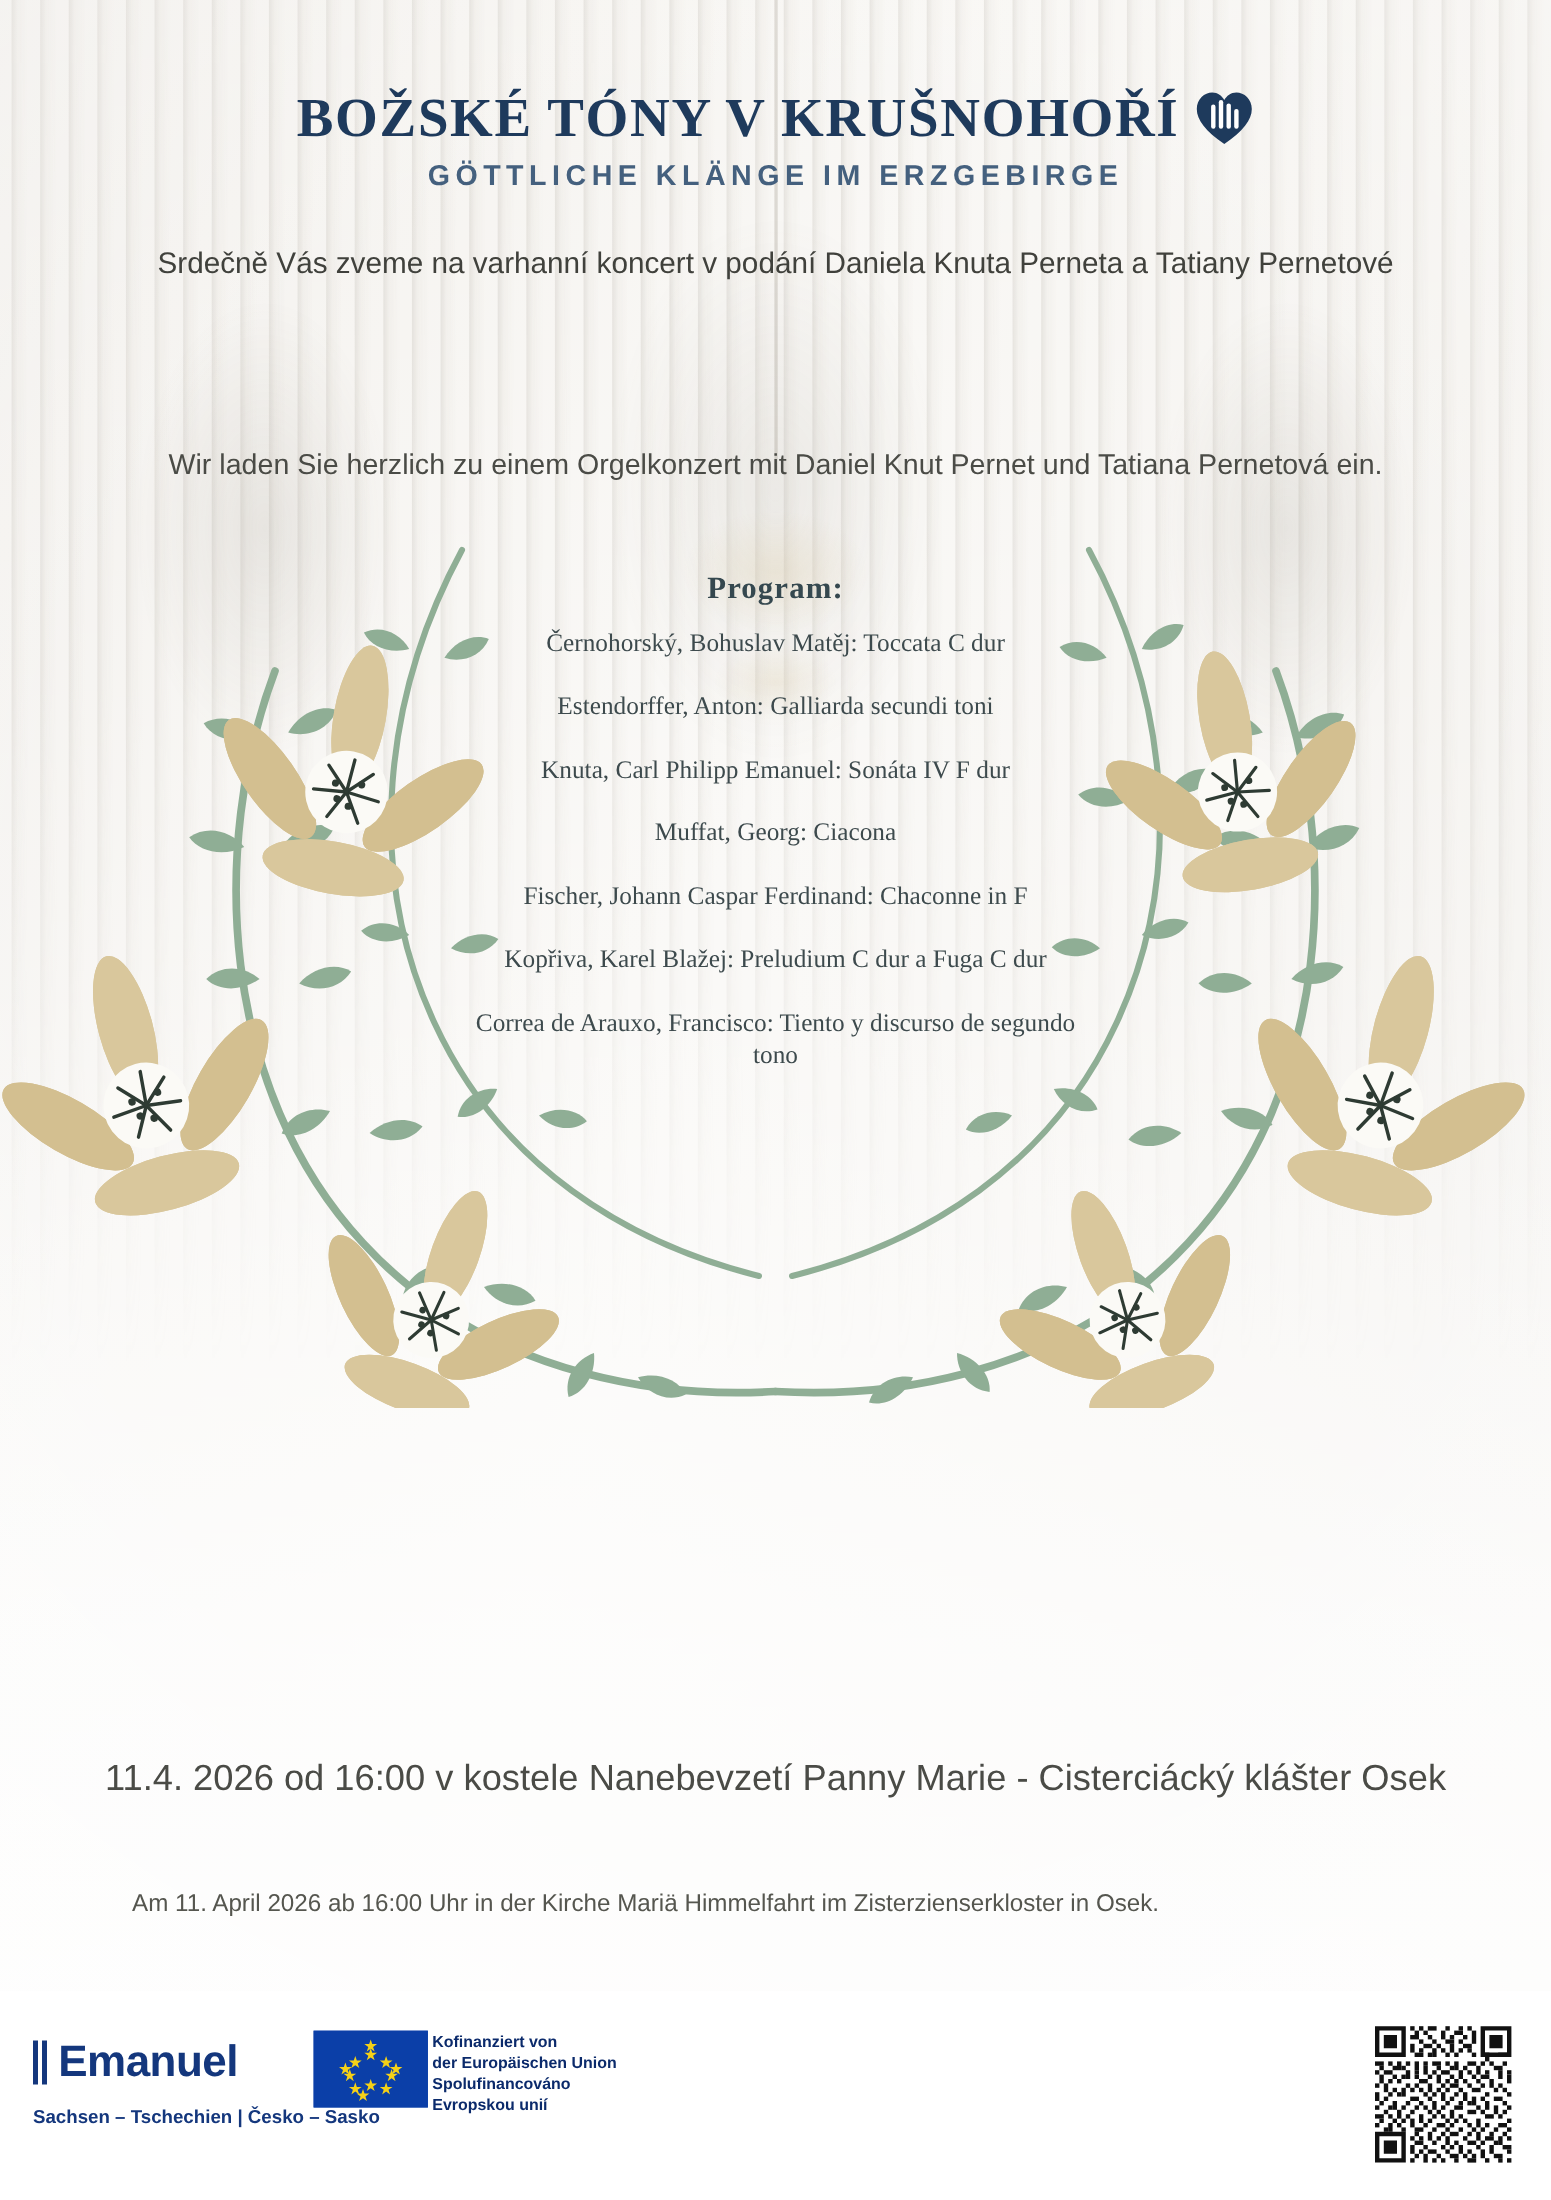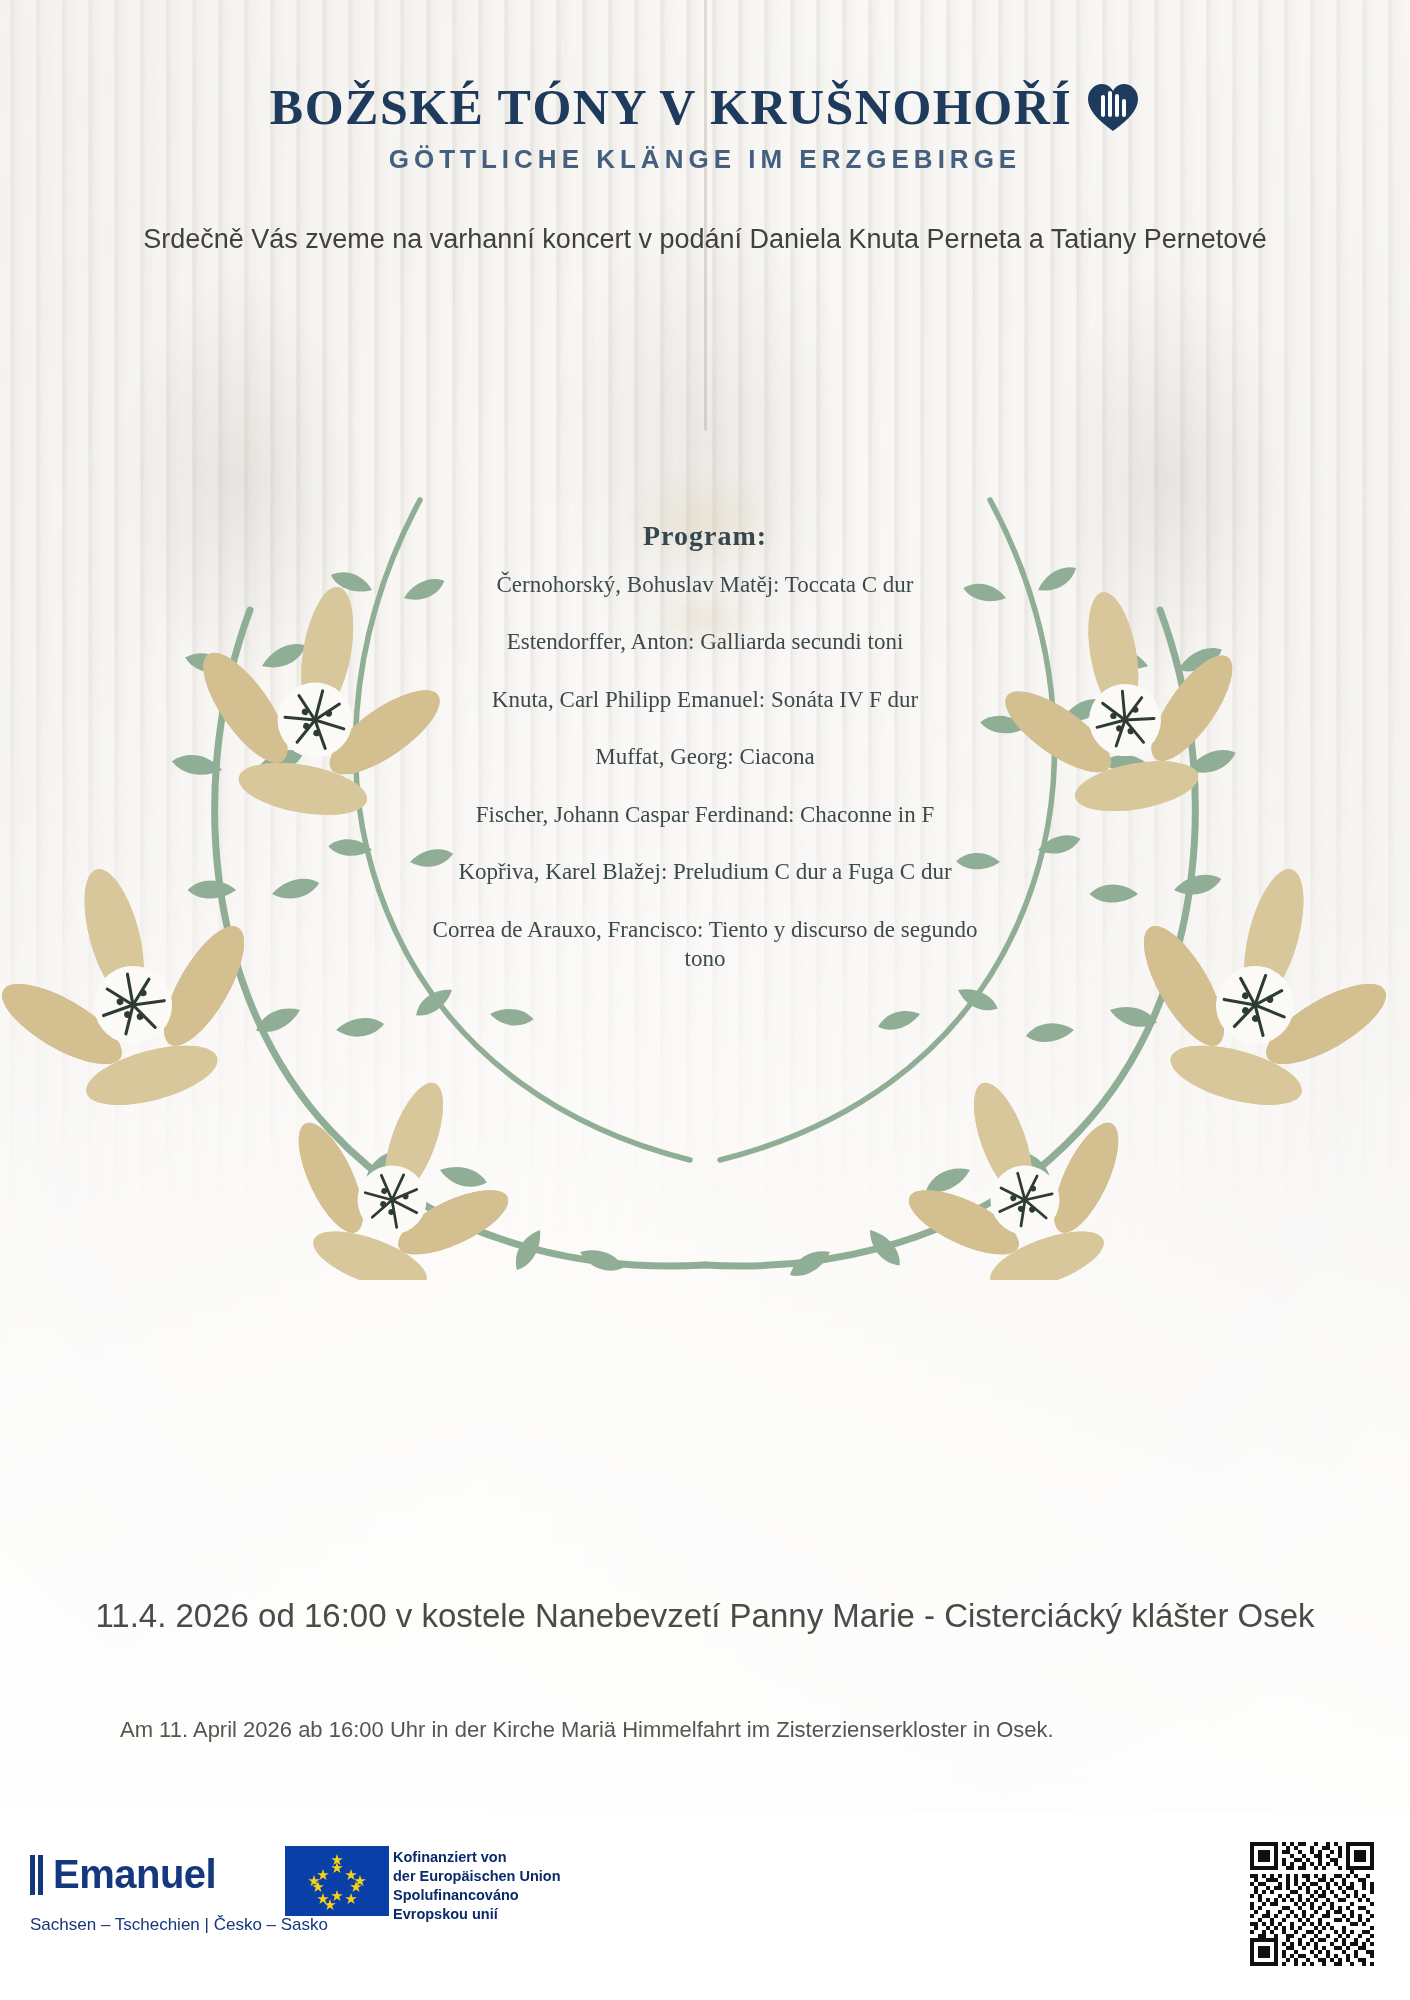--- a/index.html
+++ b/index.html
@@ -206,21 +206,21 @@
     display: inline-block;
     width: 17px;
     height: 40px;
     margin-right: 6px;
     background:
       linear-gradient(90deg,#14377d 0 5px, transparent 5px 8px, #14377d 8px 13px, transparent 13px 16px);
   }
   .interreg-sub {
     margin-top: 18px;
     font-size: 17px;
-    font-weight: normal;
+    font-weight: bold;
     color: #14377d;
     white-space: nowrap;
   }
   .eu-block {
     position: absolute;
     left: 285px;
     top: 36px;
     display: flex;
     align-items: flex-start;
     gap: 4px;
@@ -366,20 +366,21 @@
           <rect x="22" y="10" width="4" height="26" rx="2"></rect>
           <rect x="29" y="13" width="4" height="23" rx="2"></rect>
           <rect x="36" y="18" width="4" height="18" rx="2"></rect>
         </g>
       </svg>
     </div>
     <div class="logo-sub">GÖTTLICHE KLÄNGE IM ERZGEBIRGE</div>
   </div>
 
   <div class="invite-cz">Srdečně Vás zveme na varhanní koncert v podání Daniela Knuta Perneta a Tatiany Pernetové</div>
+  <div class="invite-de">Wir laden Sie herzlich zu einem Orgelkonzert mit Daniel Knut Pernet und Tatiana Pernetová ein.</div>
 
   <div class="program">
     <div class="program-title">Program:</div>
     <div class="program-item">Černohorský, Bohuslav Matěj: Toccata C dur</div>
     <div class="program-item">Estendorffer, Anton: Galliarda secundi toni</div>
     <div class="program-item">Knuta, Carl Philipp Emanuel: Sonáta IV F dur</div>
     <div class="program-item">Muffat, Georg: Ciacona</div>
     <div class="program-item">Fischer, Johann Caspar Ferdinand: Chaconne in F</div>
     <div class="program-item">Kopřiva, Karel Blažej: Preludium C dur a Fuga C dur</div>
     <div class="program-item">Correa de Arauxo, Francisco: Tiento y discurso de segundo tono</div>

